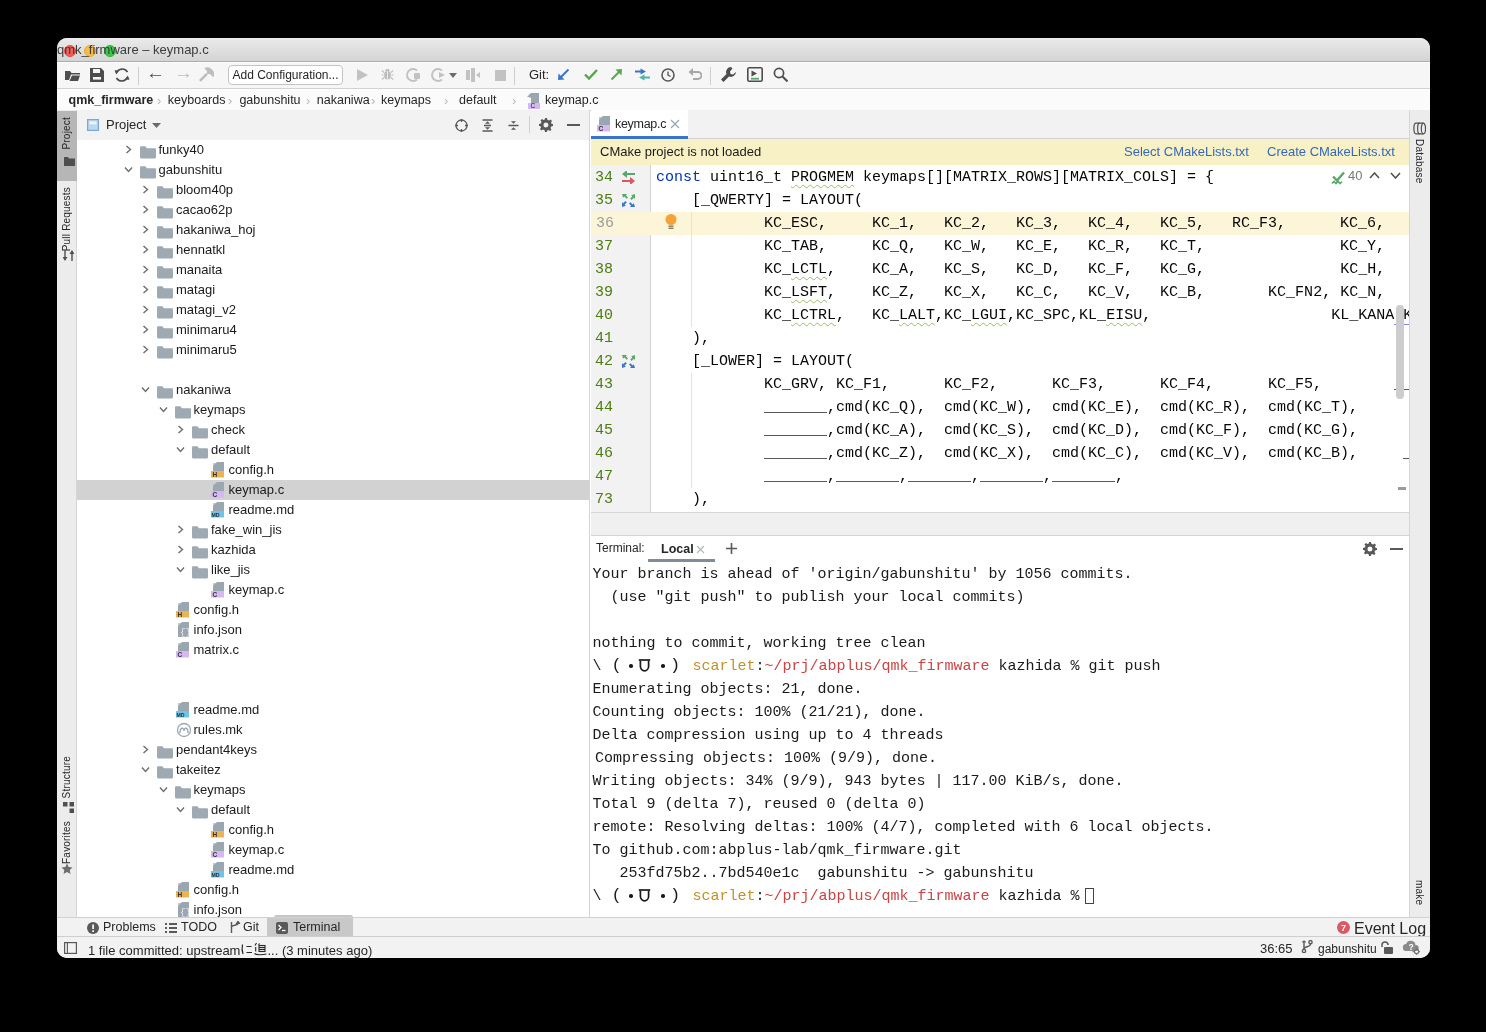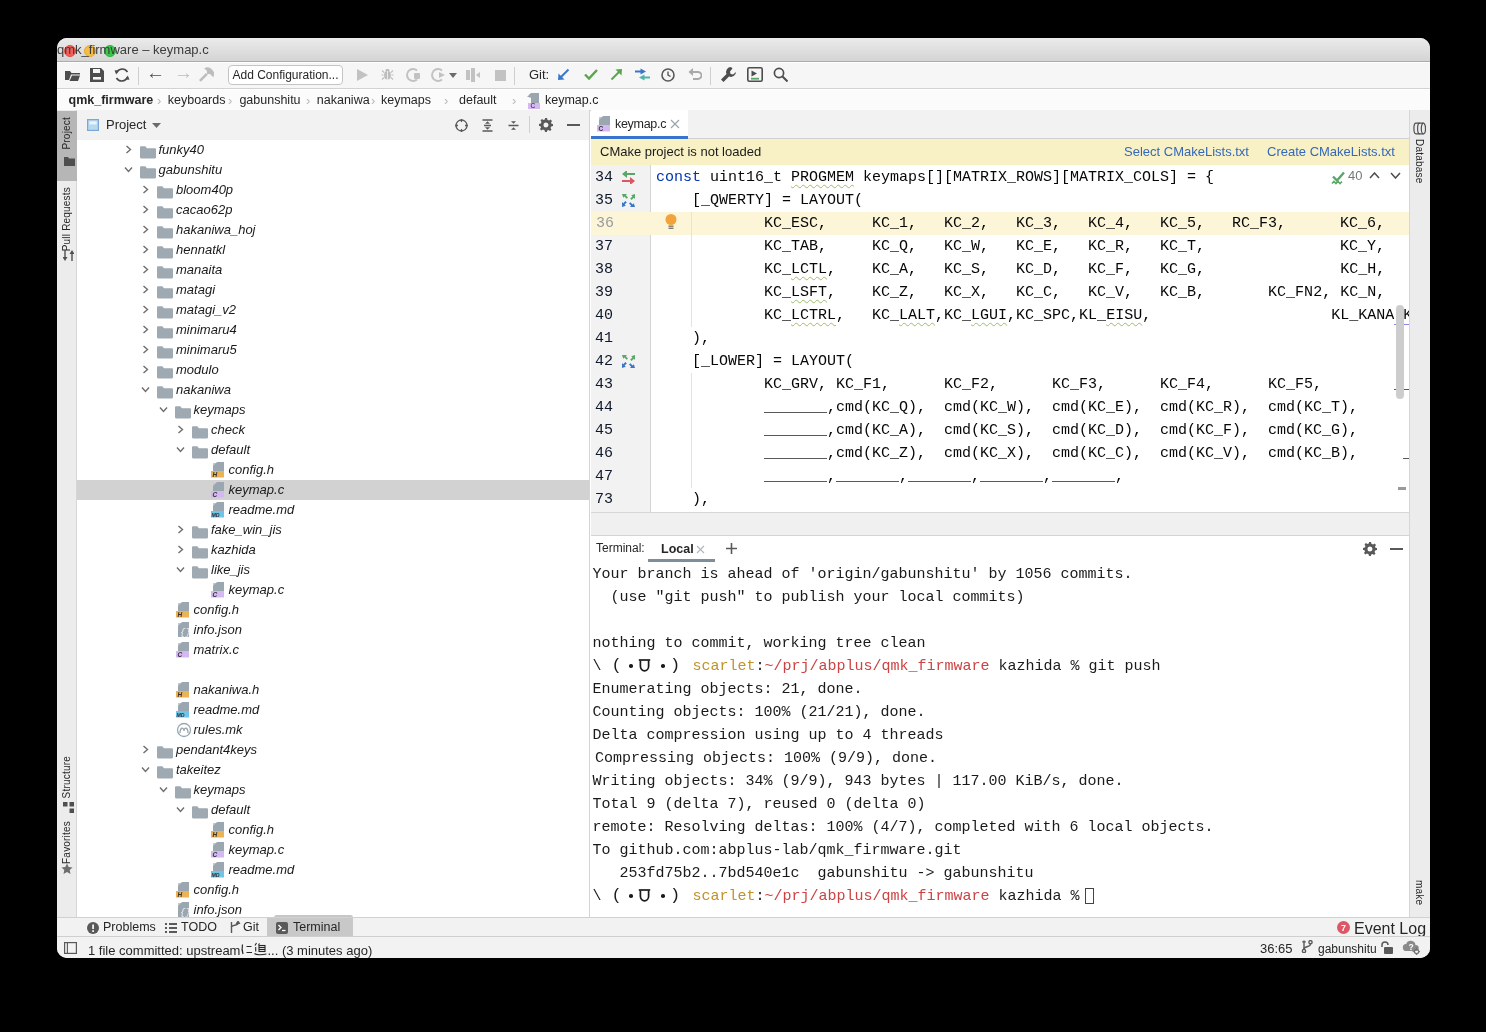--- a/index.html
+++ b/index.html
@@ -19,34 +19,34 @@
 .csep { color:#b8b8b8; font-size:13px; }
 
 #lstripe { position:absolute; left:0; top:72px; width:20px; height:807px; background:#ececec; border-right:1px solid #d6d6d6; }
 #rstripe { position:absolute; left:1352px; top:72px; width:21px; height:807px; background:#ececec; border-left:1px solid #d6d6d6; }
 .vlabel { font-size:10px; color:#262626; white-space:nowrap; letter-spacing:0.2px; }
 .vup { writing-mode:vertical-rl; transform:rotate(180deg); }
 .vdn { writing-mode:vertical-rl; }
 
 #ppanel { position:absolute; left:20px; top:72px; width:513px; height:807px; background:#fff; border-right:1px solid #d4d4d4; }
 #phead { position:absolute; left:0; top:0; width:512px; height:30px; background:#f2f2f2; }
-#tree { position:absolute; left:0; top:30px; width:512px; height:777px; overflow:hidden; font-size:13px; color:#1a1a1a;font-style:italic; }
+#tree { position:absolute; left:0; top:30px; width:512px; height:777px; overflow:hidden; font-size:13px; color:#1a1a1a; }
 .trow { position:absolute; height:20px; line-height:20px; white-space:nowrap; width:512px; }
 .trow .lbl { position:absolute; top:0; }
 .chev { position:absolute; top:4px; width:11px; height:11px; }
 .ficon { position:absolute; top:2px; width:16px; height:16px; }
 .sel { background:#d2d2d2; }
 
 #editor { position:absolute; left:534px; top:72px; width:818px; height:807px; background:#fff; }
 #tabbar { position:absolute; left:0; top:0; width:818px; height:29px; background:#f2f2f2; border-bottom:1px solid #d0d0d0; }
 #tab1 { position:absolute; left:0; top:0; width:97px; height:29px; background:#fff; border-bottom:3px solid #3874cb; }
 #notif { position:absolute; left:0; top:29px; width:818px; height:26px; background:#f9f1c6; font-size:13px; }
 #code { position:absolute; left:0; top:55px; width:818px; height:347px; background:#fff; overflow:hidden; }
 #gutter { position:absolute; left:0; top:0; width:60px; height:347px; background:#f2f2f2; border-right:1px solid #d4d4d4; }
-.lnum { position:absolute; right:37px; font-size:15px; color:#0f172a; font-family:"Liberation Mono",monospace; line-height:23px; text-align:right; width:40px; }
+.lnum { position:absolute; right:37px; font-size:15px; color:#4d7c0f; font-family:"Liberation Mono",monospace; line-height:23px; text-align:right; width:40px; }
 #codetext { position:absolute; left:65px; top:1px; font-family:"Liberation Mono",monospace; font-size:15px; line-height:23px; white-space:pre; color:#070707; }
 .kw { color:#0033b3; }
 .wavy { text-decoration:underline; text-decoration-style:wavy; text-decoration-color:#9dbd68; text-decoration-thickness:1px; text-underline-offset:3px; }
 #graystrip { position:absolute; left:0; top:402px; width:818px; height:24px; background:#f0f0f0; border-top:1px solid #d6d6d6; border-bottom:1px solid #d4d4d4; }
 
 #thead { position:absolute; left:0; top:426px; width:818px; height:26px; background:#fff; font-size:12px; color:#262626; }
 #tbody { position:absolute; left:0; top:452px; width:818px; height:355px; background:#fff; font-family:"Liberation Mono",monospace; font-size:15px; line-height:23px; white-space:pre; color:#1a1a1a; overflow:hidden; }
 
 #toolwins { position:absolute; left:0; top:879px; width:1373px; height:19px; background:#f2f2f2; border-top:1px solid #d1d1d1; font-size:12.5px; color:#262626; }
 #statusbar { position:absolute; left:0; top:898px; width:1373px; height:22px; background:#f2f2f2; border-top:1px solid #cfcfcf; font-size:13px; color:#262626; }
@@ -374,29 +374,20 @@
         </div>
       <div class="trow" style="top:199.5px">
           <svg class="chev" style="left:63.0px" width="11" height="11" viewBox="0 0 11 11">
             <path d="M3.5 2 L7.5 5.5 L3.5 9" fill="none" stroke="#6e6e6e" stroke-width="1.4"></path>
           </svg>
           <svg class="ficon" style="left:80.0px;top:4px" width="15" height="12" viewBox="0 0 15 12">
             <path fill="#9fa9b2" d="M0 1.5 a1 1 0 0 1 1 -1 h4 l1.5 2 h7.5 a1 1 0 0 1 1 1 V11 a1 1 0 0 1 -1 1 H1 a1 1 0 0 1 -1 -1 Z"></path>
           </svg>
           <span class="lbl" style="left:99.0px">minimaru5</span>
         </div>
-      <div class="trow" style="top:219.5px">
-          <svg class="chev" style="left:63.0px" width="11" height="11" viewBox="0 0 11 11">
-            <path d="M3.5 2 L7.5 5.5 L3.5 9" fill="none" stroke="#6e6e6e" stroke-width="1.4"></path>
-          </svg>
-          <svg class="ficon" style="left:80.0px;top:4px" width="15" height="12" viewBox="0 0 15 12">
-            <path fill="#9fa9b2" d="M0 1.5 a1 1 0 0 1 1 -1 h4 l1.5 2 h7.5 a1 1 0 0 1 1 1 V11 a1 1 0 0 1 -1 1 H1 a1 1 0 0 1 -1 -1 Z"></path>
-          </svg>
-          <span class="lbl" style="left:99.0px">modulo</span>
-        </div>
       <div class="trow" style="top:239.5px">
           <svg class="chev" style="left:63.0px" width="11" height="11" viewBox="0 0 11 11">
             <path d="M2 3.5 L5.5 7.5 L9 3.5" fill="none" stroke="#6e6e6e" stroke-width="1.4"></path>
           </svg>
           <svg class="ficon" style="left:80.0px;top:4px" width="15" height="12" viewBox="0 0 15 12">
             <path fill="#9fa9b2" d="M0 1.5 a1 1 0 0 1 1 -1 h4 l1.5 2 h7.5 a1 1 0 0 1 1 1 V11 a1 1 0 0 1 -1 1 H1 a1 1 0 0 1 -1 -1 Z"></path>
           </svg>
           <span class="lbl" style="left:99.0px">nakaniwa</span>
         </div>
       <div class="trow" style="top:259.5px">
@@ -507,29 +498,20 @@
           <span class="lbl" style="left:116.5px">info.json</span>
         </div>
       <div class="trow" style="top:499.5px">
           <svg class="ficon" style="left:98.5px" width="16" height="16" viewBox="0 0 16 16">
             <path fill="#c3c9ce" d="M2 1 L5.5 1 L5.5 4.5 L2 4.5 Z"></path>
             <path fill="#9aa7b0" fill-rule="evenodd" d="M6 0 h7 v10 H2 V4 L6 0 Z"></path>
             <rect x="0" y="9" width="13" height="6.5" fill="#d5b7f2"></rect>
             <text x="1.5" y="14.6" font-size="6.5" font-weight="bold" fill="#333" font-family="Liberation Sans">C</text>
           </svg>
           <span class="lbl" style="left:116.5px">matrix.c</span>
-        </div>
-      <div class="trow" style="top:539.5px">
-          <svg class="ficon" style="left:98.5px" width="16" height="16" viewBox="0 0 16 16">
-            <path fill="#c3c9ce" d="M2 1 L5.5 1 L5.5 4.5 L2 4.5 Z"></path>
-            <path fill="#9aa7b0" fill-rule="evenodd" d="M6 0 h7 v10 H2 V4 L6 0 Z"></path>
-            <rect x="0" y="9" width="13" height="6.5" fill="#ecb355"></rect>
-            <text x="1.5" y="14.6" font-size="6.5" font-weight="bold" fill="#333" font-family="Liberation Sans">H</text>
-          </svg>
-          <span class="lbl" style="left:116.5px">nakaniwa.h</span>
         </div>
       <div class="trow" style="top:559.5px">
           <svg class="ficon" style="left:98.5px" width="16" height="16" viewBox="0 0 16 16">
             <path fill="#c3c9ce" d="M2 1 L5.5 1 L5.5 4.5 L2 4.5 Z"></path>
             <path fill="#9aa7b0" fill-rule="evenodd" d="M6 0 h7 v10 H2 V4 L6 0 Z"></path>
             <rect x="0" y="9" width="13" height="6.5" fill="#6ec5e9"></rect>
             <text x="0.5" y="14.6" font-size="5.2" font-weight="bold" fill="#333" font-family="Liberation Sans">MD</text>
           </svg>
           <span class="lbl" style="left:116.5px">readme.md</span>
         </div>

